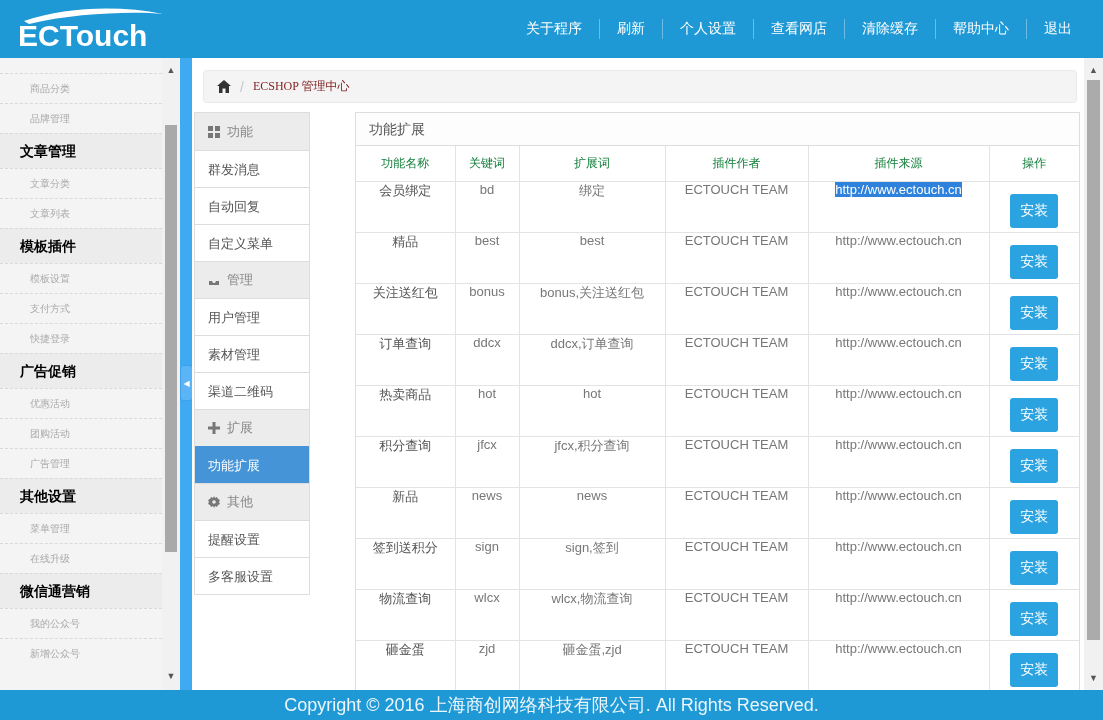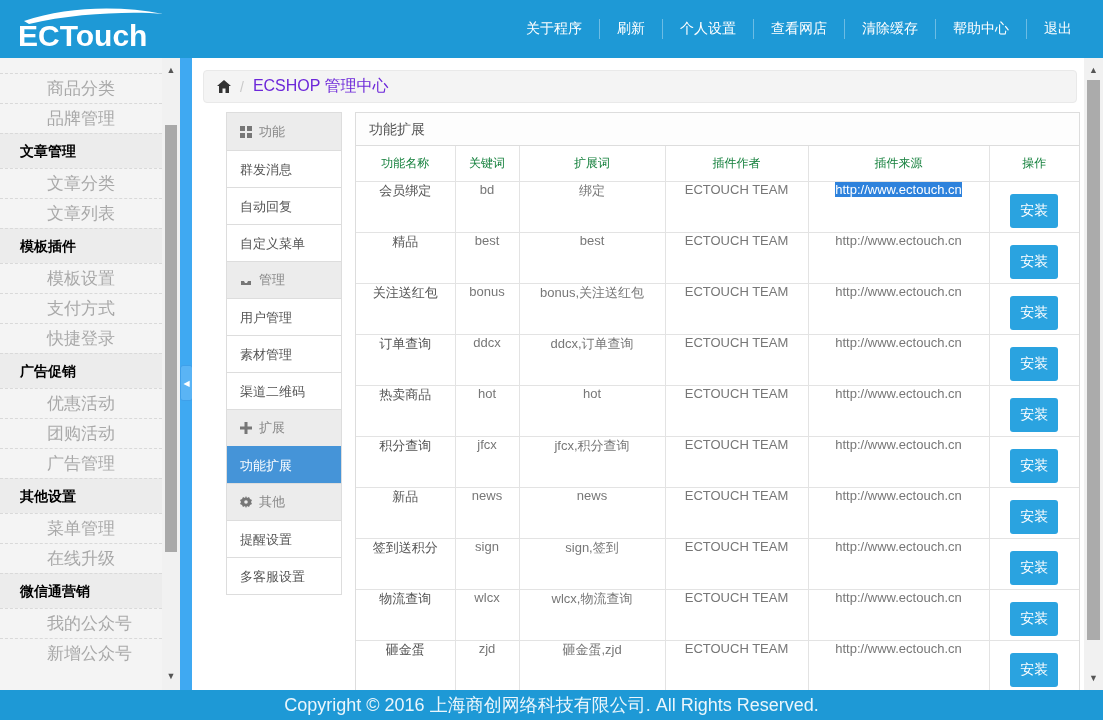--- a/index.html
+++ b/index.html
@@ -11,36 +11,36 @@
   
   .top-header { position:absolute; left:0; top:0; width:1103px; height:58px; background:#1e99d6; }
   .logo { position:absolute; left:16px; top:5px; }
   .header-menu { position:absolute; right:14px; top:0; height:58px; display:flex; align-items:center; }
   .hmenu-item { color:#fff; font-size:14px; padding:0 17px; cursor:pointer; text-decoration:none; white-space:nowrap; }
   .hsep { width:1px; height:20px; background:rgba(255,255,255,.35); }
   
   .sidebar { position:absolute; left:0; top:58px; width:162px; height:632px; background:#f4f4f4; overflow:hidden; }
   .side-partial { height:15px; overflow:hidden; }
   .side-partial .t { display:block; margin-top:-17px; padding-left:30px; color:#a9a9a9; font-size:13px; }
-  .side-item { height:30px; line-height:30px; padding-left:47px; color:#a9a9a9; font-size:17px; border-top:1px dashed #d9d9d9; cursor:pointer; }
+  .side-item { height:30px; line-height:30px; padding-left:30px; color:#a9a9a9; font-size:10px; border-top:1px dashed #d9d9d9; cursor:pointer; }
   .side-group { height:35px; line-height:35px; padding-left:20px; color:#000000; font-weight:bold; font-size:14px; background:#ececec; border-top:1px dashed #d9d9d9; }
   
   .side-scroll { position:absolute; left:162px; top:58px; width:18px; height:632px; background:#f1f1f1; }
   .scroll-arrow { position:absolute; left:0; width:100%; text-align:center; color:#555; font-size:9px; line-height:12px; cursor:pointer; }
   .side-thumb { position:absolute; left:3px; top:67px; width:12px; height:427px; background:#a9a9a9; cursor:pointer; }
   
   .strip { position:absolute; left:180px; top:58px; width:12px; height:632px; background:#3fa9f2; }
   .collapse-handle { position:absolute; left:180px; top:365px; width:13px; height:36px; background:#5ab4f5; border:1px solid #3fa0ea; border-radius:3px; color:#fff; font-size:8px; display:flex; align-items:center; justify-content:center; cursor:pointer; }
   
   .content { position:absolute; left:192px; top:58px; width:892px; height:632px; background:#fff; overflow:hidden; }
   .crumb { position:absolute; left:11px; top:12px; width:874px; height:33px; background:#f4f4f4; border:1px solid #e9e9e9; border-radius:4px; display:flex; align-items:center; padding-left:13px; }
   .crumb .slash { color:#c9c9c9; font-size:14px; margin:0 9px; }
-  .crumb-link { color:#6d28d9; font-size:16px; text-decoration:none; cursor:pointer; }
-  
-  .submenu { position:absolute; left:34px; top:54px; width:116px; background:#fff; border:1px solid #ddd; }
+  .crumb-link { color:#7f1d1d; font-size:12px; text-decoration:none; cursor:pointer;font-family:Liberation Serif, serif; }
+  
+  .submenu { position:absolute; left:2px; top:54px; width:116px; background:#fff; border:1px solid #ddd; }
   .sm-group { height:37px; background:#ececec; color:#888; font-size:13px; display:flex; align-items:center; padding-left:13px; gap:7px; border-top:1px solid #ddd; }
   .sm-item { height:37px; line-height:37px; padding-left:13px; font-size:13px; color:#555; border-top:1px solid #ddd; cursor:pointer; }
   .submenu > div:first-child { border-top:none; }
   .sm-item.active { background:#4594d8; color:#fff; border-top-color:#4594d8; }
   .sm-icon { display:inline-flex; width:12px; height:12px; }
   
   .panel { position:absolute; left:163px; top:54px; width:725px; background:#fff; border:1px solid #ddd; }
   .panel-title { height:33px; line-height:33px; padding-left:13px; font-size:14px; color:#555; border-bottom:1px solid #ddd; background:#fdfdfd; }
   table { width:100%; border-collapse:collapse; table-layout:fixed; }
   th { height:35px; font-size:12px; color:#15803d; font-weight:normal; text-align:center; border:1px solid #e3e3e3; border-top:none; background:#fff; }

